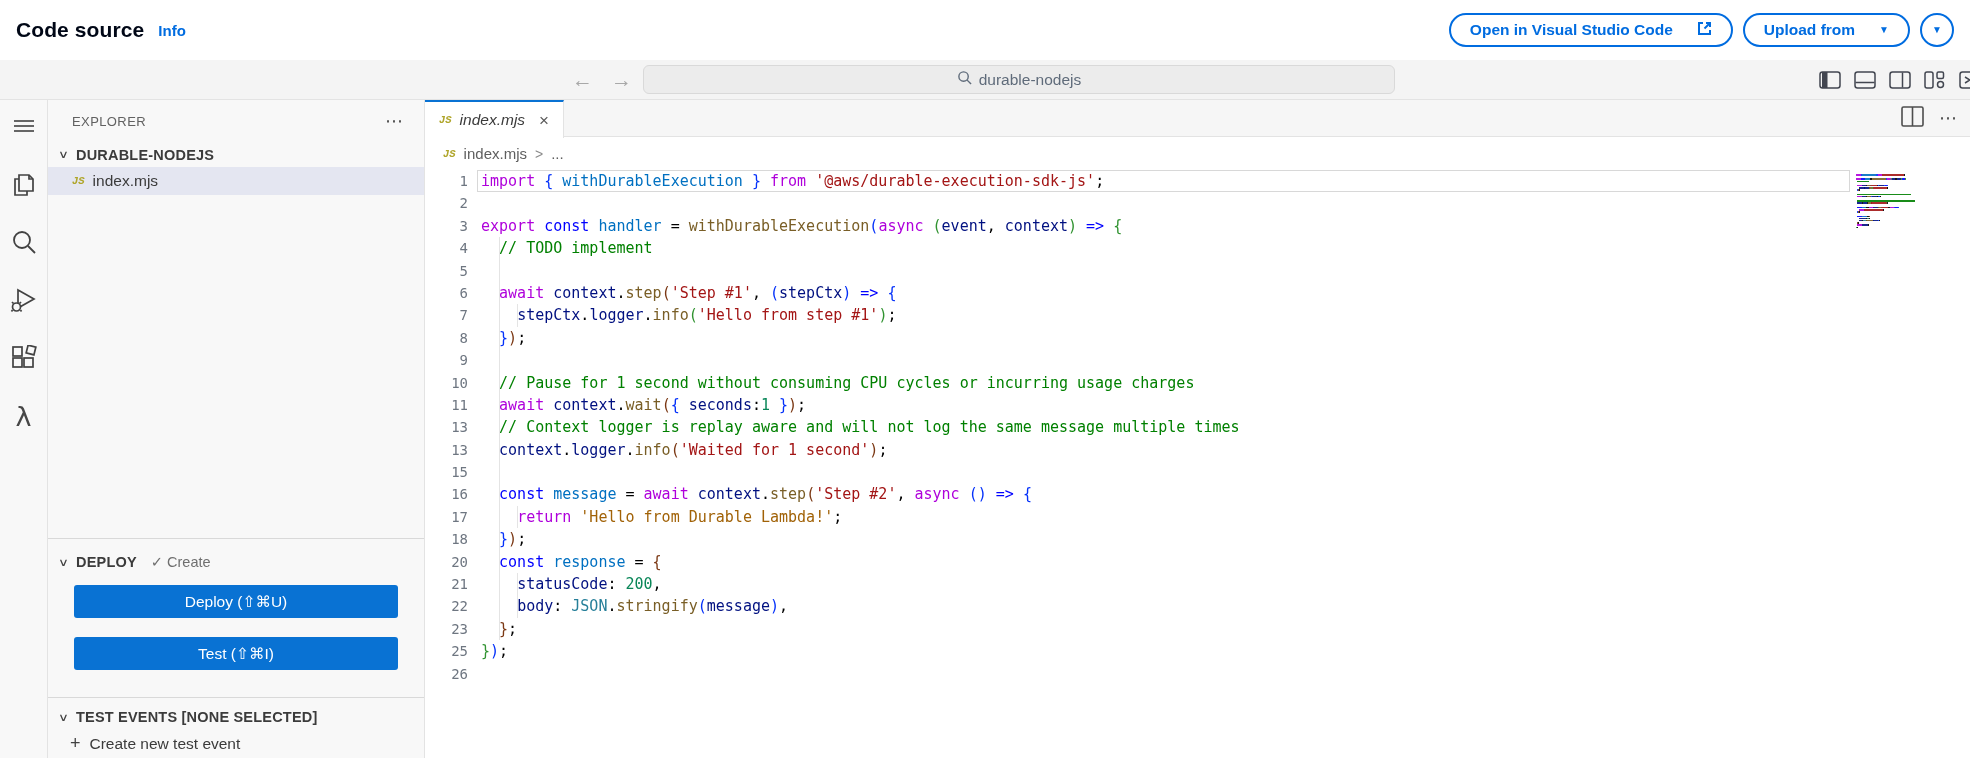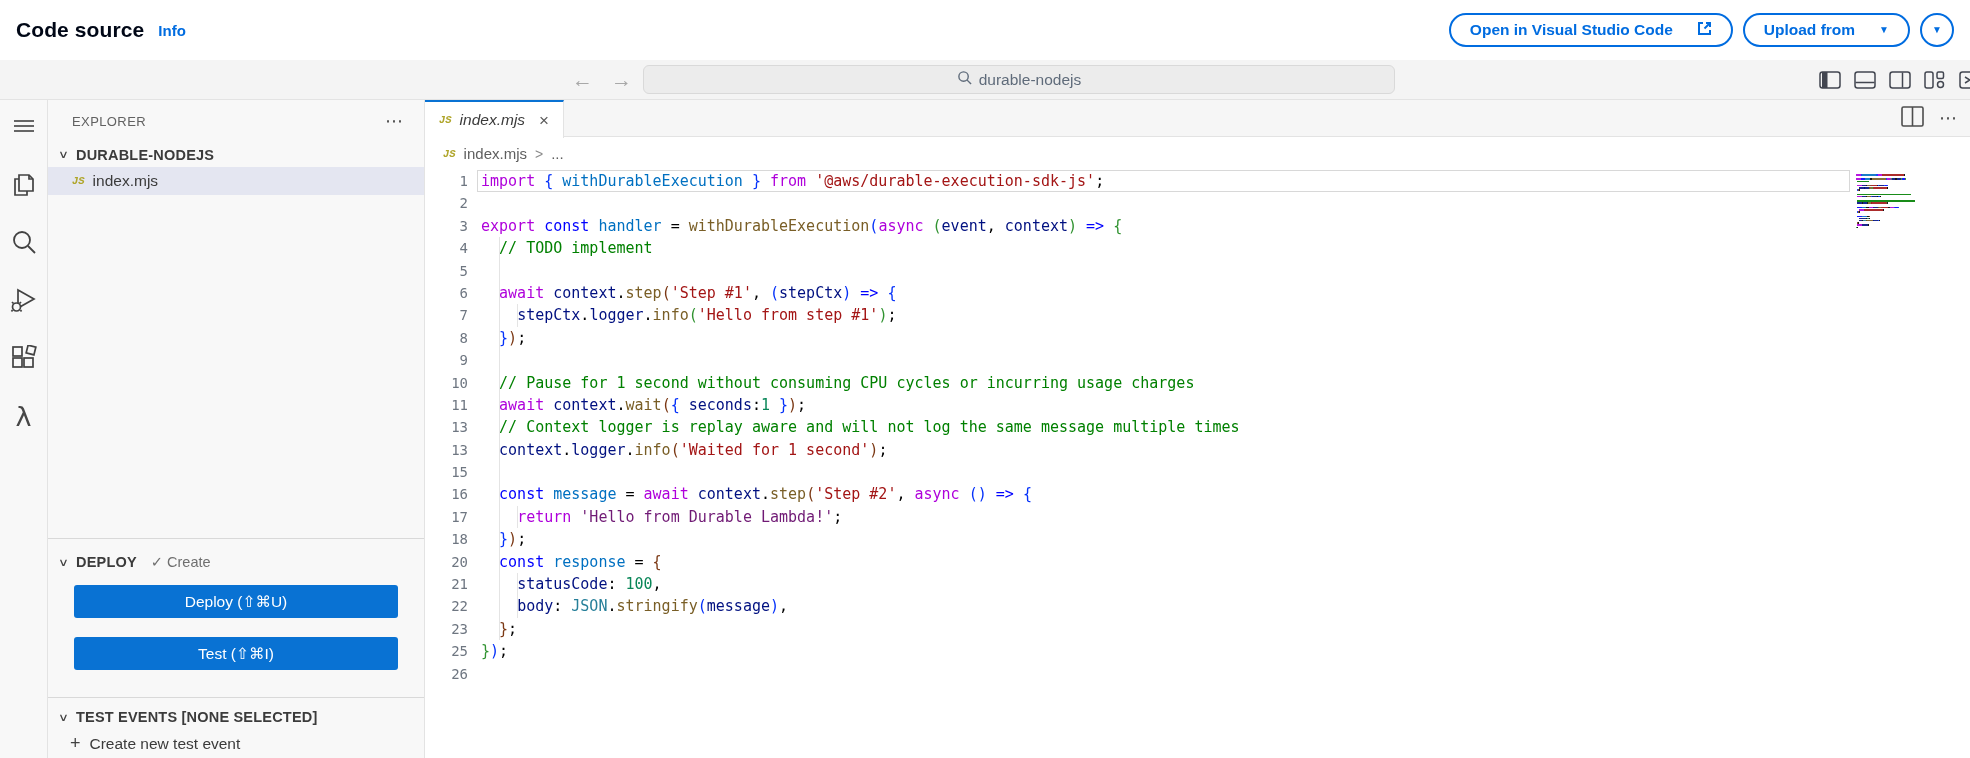--- a/index.html
+++ b/index.html
@@ -326,33 +326,33 @@
           <div class="code-line">
             <div class="ln">15</div>
             <div class="lc"><span class="guide" style="left: 2ch;"></span></div>
           </div>
           <div class="code-line">
             <div class="ln">16</div>
             <div class="lc"><span class="guide" style="left: 2ch;"></span><span style="color: rgb(0, 0, 0);">  </span><span style="color: rgb(0, 0, 255);">const </span><span style="color: rgb(0, 112, 193);">message</span><span style="color: rgb(0, 0, 0);"> = </span><span style="color: rgb(175, 0, 219);">await </span><span style="color: rgb(0, 16, 128);">context</span><span style="color: rgb(0, 0, 0);">.</span><span style="color: rgb(121, 94, 38);">step</span><span style="color: rgb(123, 56, 20);">(</span><span style="color: rgb(163, 21, 21);">'Step #2'</span><span style="color: rgb(0, 0, 0);">, </span><span style="color: rgb(175, 0, 219);">async </span><span style="color: rgb(4, 49, 250);">()</span><span style="color: rgb(0, 0, 255);"> =&gt; </span><span style="color: rgb(4, 49, 250);">{</span></div>
           </div>
           <div class="code-line">
             <div class="ln">17</div>
-            <div class="lc"><span class="guide" style="left: 2ch;"></span><span class="guide" style="left: 4ch;"></span><span style="color: rgb(0, 0, 0);">    </span><span style="color: rgb(175, 0, 219);">return </span><span style="color: #701a75;">'Hello from Durable Lambda!'</span><span style="color: rgb(0, 0, 0);">;</span></div>
+            <div class="lc"><span class="guide" style="left: 2ch;"></span><span class="guide" style="left: 4ch;"></span><span style="color: rgb(0, 0, 0);">    </span><span style="color: rgb(175, 0, 219);">return </span><span style="color: #a16207;">'Hello from Durable Lambda!'</span><span style="color: rgb(0, 0, 0);">;</span></div>
           </div>
           <div class="code-line">
             <div class="ln">18</div>
             <div class="lc"><span class="guide" style="left: 2ch;"></span><span style="color: rgb(0, 0, 0);">  </span><span style="color: rgb(4, 49, 250);">}</span><span style="color: rgb(123, 56, 20);">)</span><span style="color: rgb(0, 0, 0);">;</span></div>
           </div>
           <div class="code-line">
             <div class="ln">20</div>
             <div class="lc"><span class="guide" style="left: 2ch;"></span><span style="color: rgb(0, 0, 0);">  </span><span style="color: rgb(0, 0, 255);">const </span><span style="color: rgb(0, 112, 193);">response</span><span style="color: rgb(0, 0, 0);"> = </span><span style="color: rgb(123, 56, 20);">{</span></div>
           </div>
           <div class="code-line">
             <div class="ln">21</div>
-            <div class="lc"><span class="guide" style="left: 2ch;"></span><span class="guide" style="left: 4ch;"></span><span style="color: rgb(0, 0, 0);">    </span><span style="color: rgb(0, 16, 128);">statusCode</span><span style="color: rgb(0, 0, 0);">: </span><span style="color: rgb(9, 134, 88);">100</span><span style="color: rgb(0, 0, 0);">,</span></div>
+            <div class="lc"><span class="guide" style="left: 2ch;"></span><span class="guide" style="left: 4ch;"></span><span style="color: rgb(0, 0, 0);">    </span><span style="color: rgb(0, 16, 128);">statusCode</span><span style="color: rgb(0, 0, 0);">: </span><span style="color: rgb(9, 134, 88);">200</span><span style="color: rgb(0, 0, 0);">,</span></div>
           </div>
           <div class="code-line">
             <div class="ln">22</div>
             <div class="lc"><span class="guide" style="left: 2ch;"></span><span class="guide" style="left: 4ch;"></span><span style="color: rgb(0, 0, 0);">    </span><span style="color: rgb(0, 16, 128);">body</span><span style="color: rgb(0, 0, 0);">: </span><span style="color: rgb(38, 127, 153);">JSON</span><span style="color: rgb(0, 0, 0);">.</span><span style="color: rgb(121, 94, 38);">stringify</span><span style="color: rgb(4, 49, 250);">(</span><span style="color: rgb(0, 16, 128);">message</span><span style="color: rgb(4, 49, 250);">)</span><span style="color: rgb(0, 0, 0);">,</span></div>
           </div>
           <div class="code-line">
             <div class="ln">23</div>
             <div class="lc"><span class="guide" style="left: 2ch;"></span><span style="color: rgb(0, 0, 0);">  </span><span style="color: rgb(123, 56, 20);">}</span><span style="color: rgb(0, 0, 0);">;</span></div>
           </div>
           <div class="code-line">

